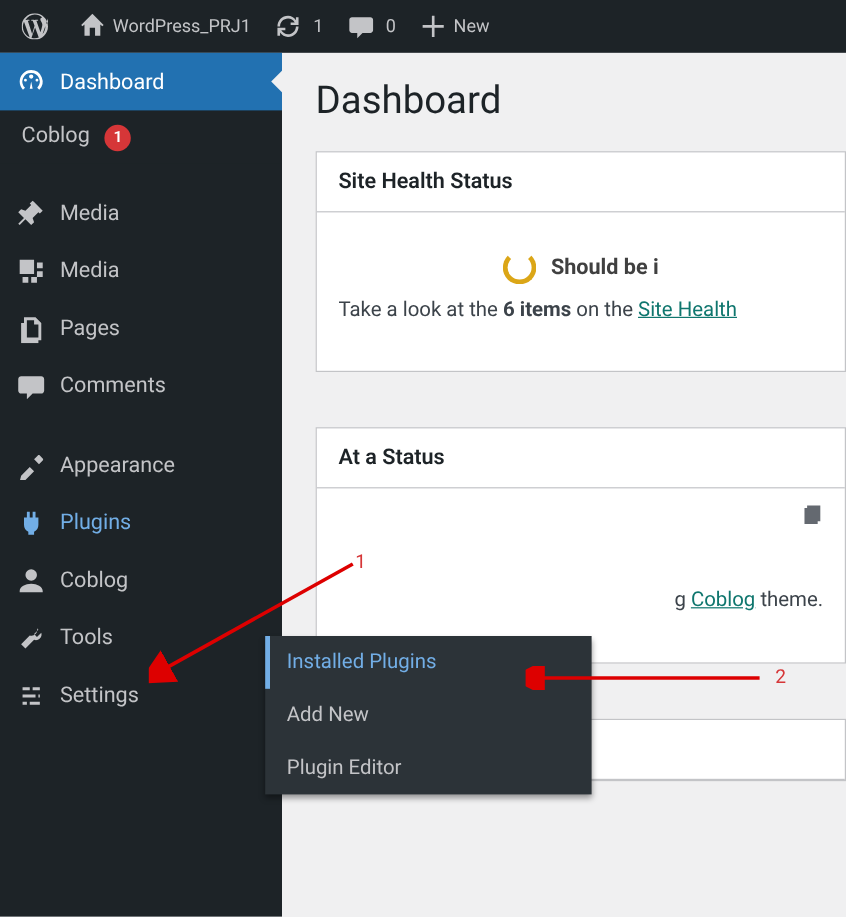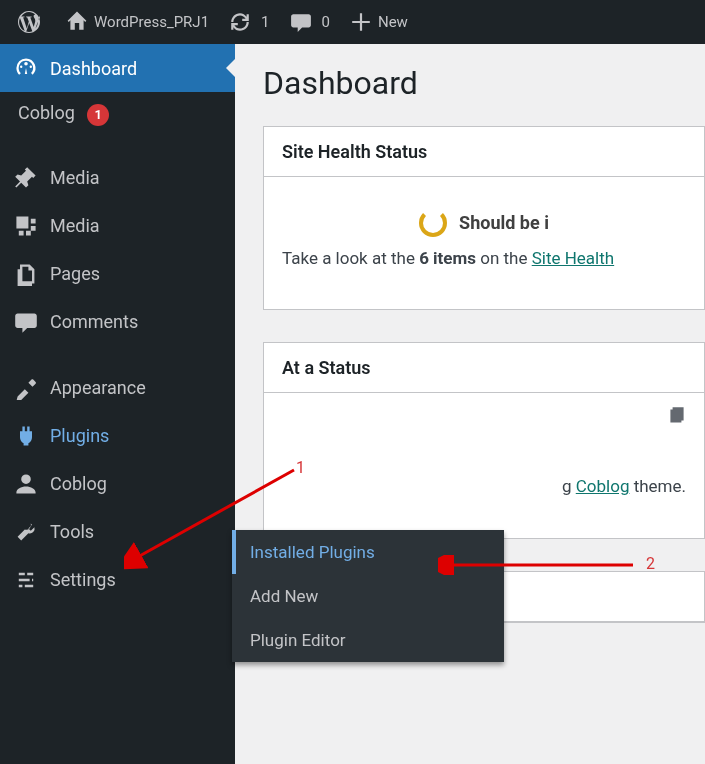--- a/index.html
+++ b/index.html
@@ -16,29 +16,29 @@
 .menu-item.hover { color:#72aee6; }
 .menu-item svg { width:24px; height:24px; margin-right:12px; fill:currentColor; flex-shrink:0; }
 .menu-item.hover svg { fill:#72aee6; }
 .submenu-inline { background:#1d2327; }
 .submenu-inline .sub-item { padding:10px 14px 10px 18px; color:#c3c4c7; cursor:pointer; }
 .submenu-inline .sub-item.current { color:#fff; font-weight:600; }
 .badge { display:inline-flex; align-items:center; justify-content:center; min-width:22px; height:22px; border-radius:11px; background:#d63638; color:#fff; font-size:13px; font-weight:600; margin-left:8px; padding:0 6px; }
 .spacer { height:18px; }
 .content { position:absolute; top:44px; left:235px; right:0; bottom:0; padding:20px 0 20px 28px; overflow:hidden; }
 .content h1 { font-size:32px; font-weight:400; color:#1d2327; margin-bottom:24px; }
-.panel { background:#fff; border:1px solid #c3c4c7; margin-bottom:32px; }
+.panel { background:#fff; border:1px solid #c3c4c7; margin-bottom:46px; }
 .panel-header { padding:14px 18px; font-size:18px; font-weight:600; color:#1d2327; border-bottom:1px solid #c3c4c7; }
 .panel-body { padding:18px 18px 22px; font-size:17px; color:#3c434a; line-height:1.55; }
 .panel-body p { margin-bottom:16px; }
 .panel-body a { color:#0f766e; text-decoration:underline; }
 .health { display:flex; align-items:center; justify-content:center; padding:14px 0 8px; }
 .spinner { width:28px; height:28px; border:4px solid #dba617; border-top-color:transparent; border-radius:50%; margin-right:12px; }
 .health-label { font-size:18px; font-weight:700; color:#404040; }
-.flyout { position:absolute; top:530px; left:232px; background:#2c3338; width:272px; box-shadow:0 3px 5px rgba(0,0,0,.4); z-index:50; }
+.flyout { position:absolute; top:530px; left:221px; background:#2c3338; width:272px; box-shadow:0 3px 5px rgba(0,0,0,.4); z-index:50; }
 .flyout .fly-item { padding:12px 18px; color:#c3c4c7; cursor:pointer; font-size:17px; }
 .flyout .fly-item.hover { color:#72aee6; border-left:4px solid #72aee6; padding-left:14px; }
 .glance-icon { display:flex; justify-content:flex-end; padding:12px 16px 0; }
 .glance-icon svg { width:22px; height:22px; fill:#646970; }
 .arrow1 { position:absolute; top:462px; left:124px; z-index:60; pointer-events:none; }
 .arrow2 { position:absolute; top:555px; left:438px; z-index:60; pointer-events:none; }
 .ann-label { position:absolute; color:#d63638; font-size:16px; font-weight:400; z-index:61; pointer-events:none; }
 </style>
 </head>
 <body>

